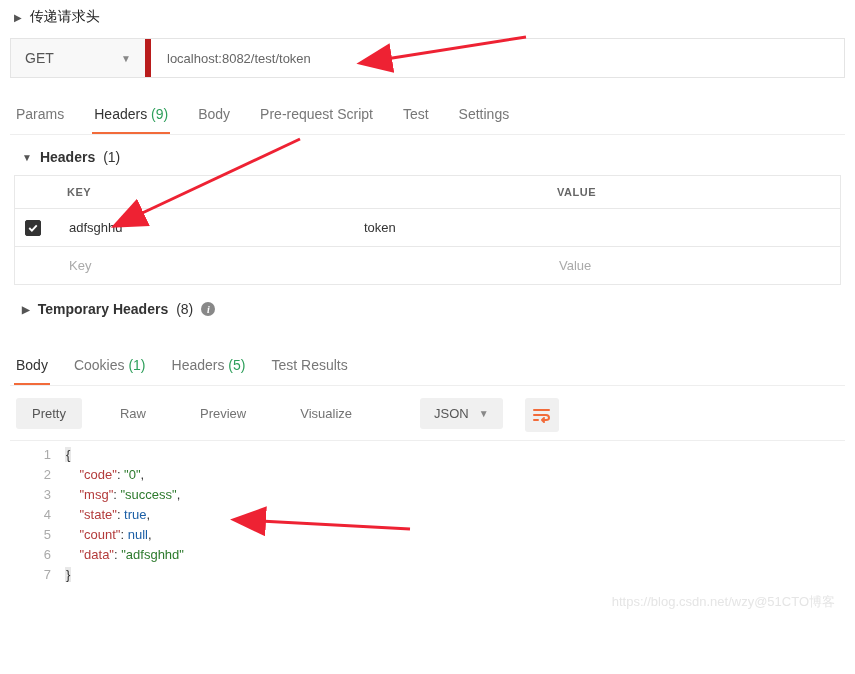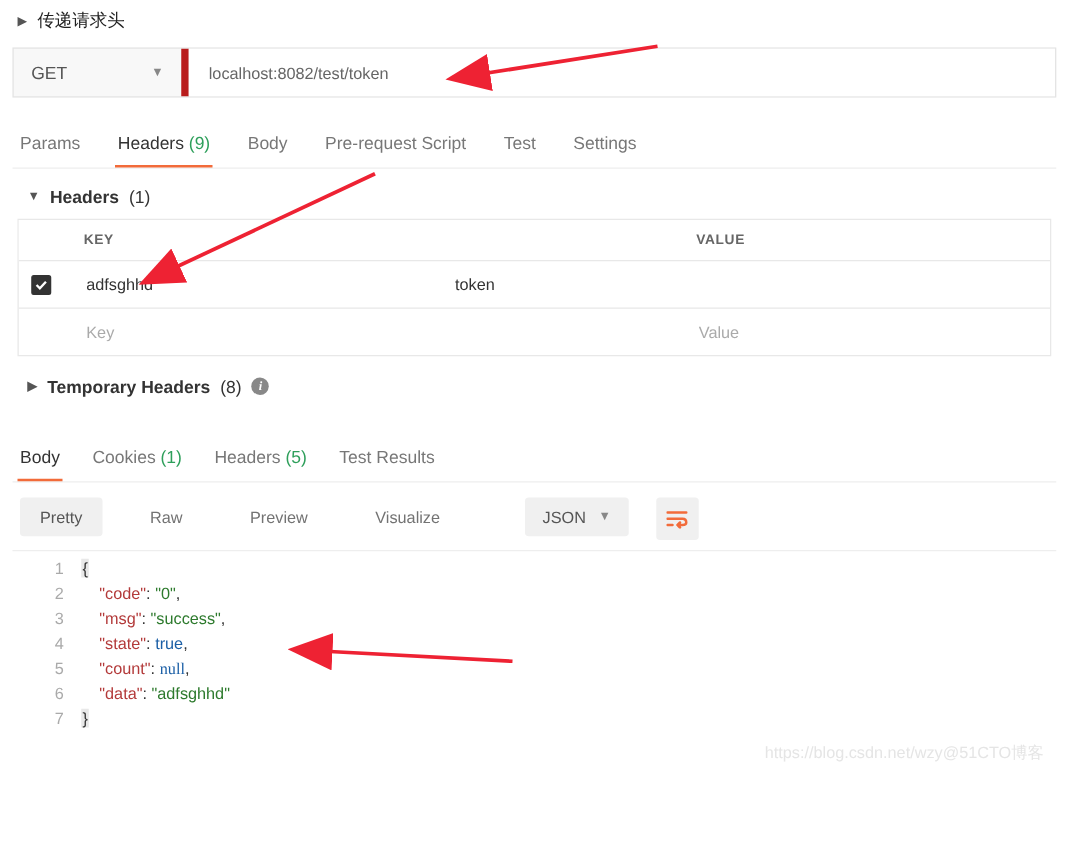--- a/index.html
+++ b/index.html
@@ -44,21 +44,21 @@
   .wrap-btn { background: #f0f0f0; width: 34px; height: 34px; display: flex; align-items: center; justify-content: center; cursor: pointer; border-radius: 3px; color: #f26b3a; font-weight: 700; }
   .code-area { border-top: 1px solid #eee; display: flex; font-family: Consolas, Menlo, monospace; font-size: 13px; padding: 4px 0 30px 0; position: relative; }
   .gutter { width: 55px; text-align: right; color: #aaa; padding-right: 14px; user-select: none; }
   .gutter div { line-height: 20px; }
   .code { flex: 1; position: relative; }
   .code .line { line-height: 20px; white-space: pre; }
   .brace { background: #e8e8e8; padding: 0 1px; }
   .k { color: #b33a3a; }
   .s { color: #2d7a2d; }
   .b { color: #1b5fa6; }
-  .n { color: #1b5fa6; font-family: Liberation Serif, serif; }
+  .n { color: #1b5fa6; }
   .watermark { position: absolute; right: 10px; bottom: 4px; color: #e5e5e5; font-size: 13px; }
   .arrow { position: absolute; pointer-events: none; }
   .arrow svg { overflow: visible; }
 </style>
 </head>
 <body>
 
 <div class="section">
   <div class="collapse-row">
     <span class="caret">▶</span>

